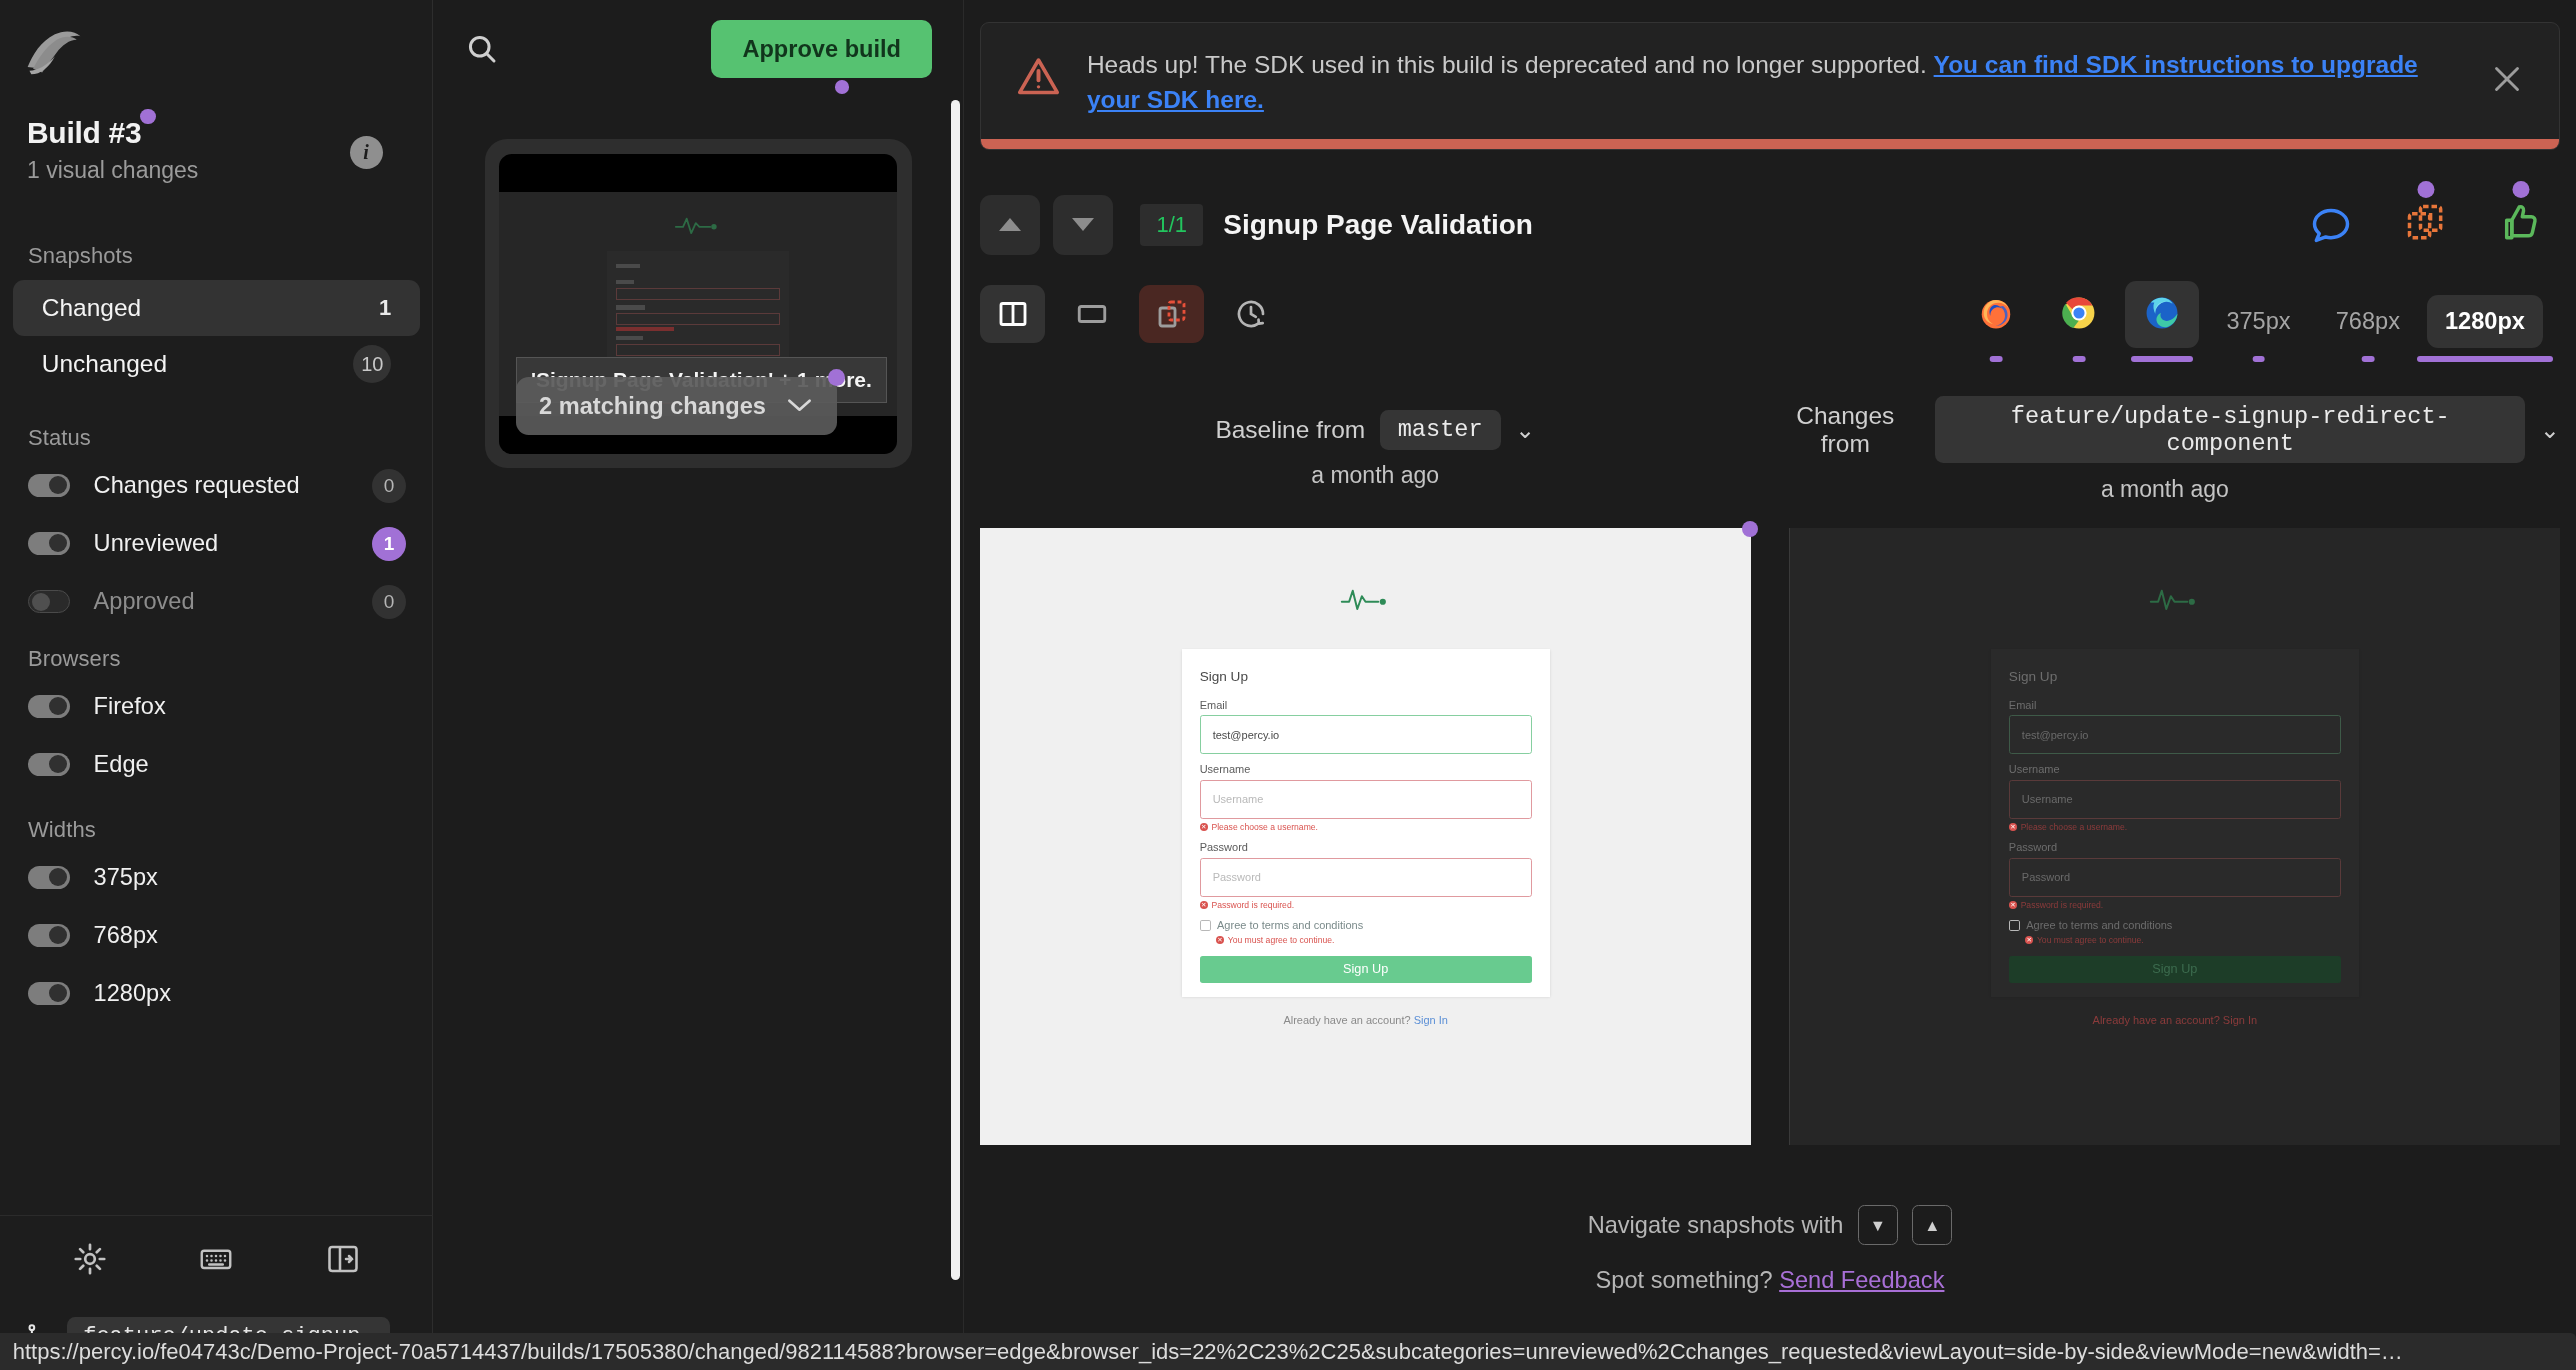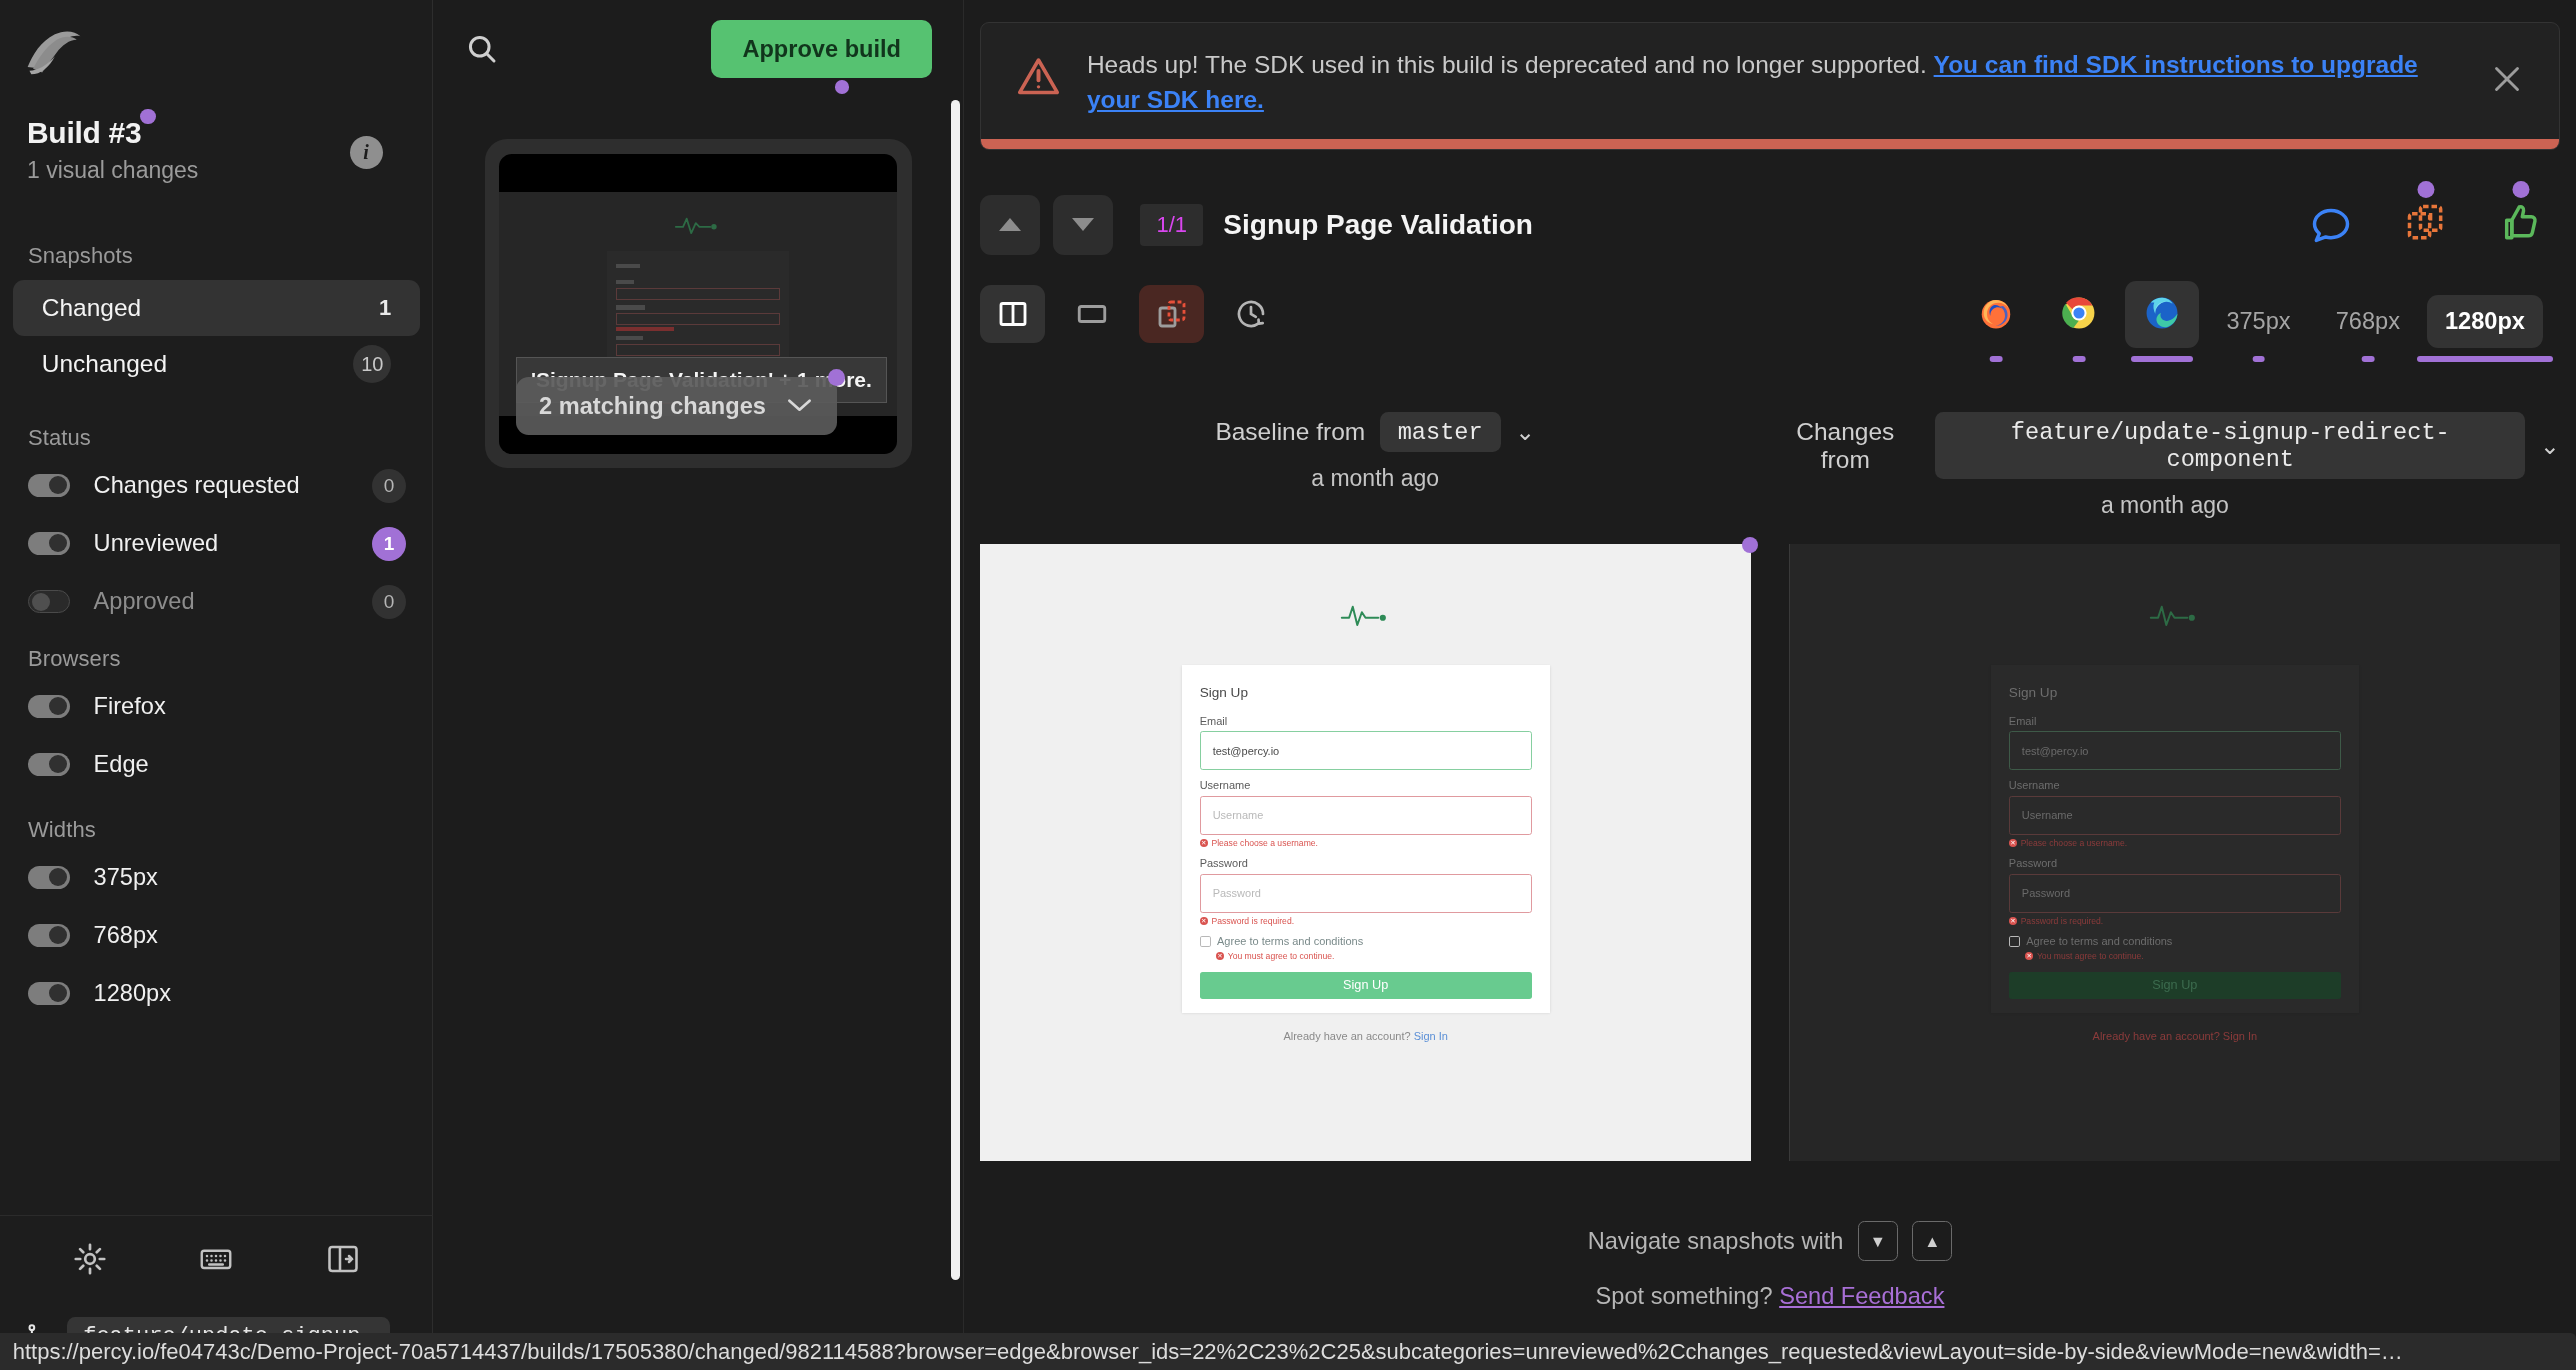--- a/index.html
+++ b/index.html
@@ -180,21 +180,21 @@
   .navbtn {
     width: 60px; height: 60px; background: #2d2d2d; border-radius: 11px;
     display: flex; align-items: center; justify-content: center; margin-right: 12.7px;
     cursor: pointer;
   }
   .tri { width: 0; height: 0; }
   .tri.up { border-left: 11.8px solid transparent; border-right: 11.8px solid transparent; border-bottom: 13.6px solid #8d8d8d; }
   .tri.down { border-left: 11.8px solid transparent; border-right: 11.8px solid transparent; border-top: 13.6px solid #8d8d8d; }
   .idx-chip {
     background: #2d2d2d; border-radius: 4px; padding: 8.2px 16.3px;
-    font-size: 22px; color: #d946ef; margin-left: 14.5px; margin-right: 20px;
+    font-size: 22px; color: #22c55e; margin-left: 14.5px; margin-right: 20px;
   }
   .snap-name { font-size: 28px; color: #f4f4f4; font-weight: bold; }
   .toolbar-right { margin-left: auto; display: flex; align-items: center; gap: 51px; }
   .act-icon { position: relative; cursor: pointer; }
   .act-dot { position: absolute; left: 50%; transform: translateX(-50%); top: -20px; width: 17px; height: 17px; border-radius: 50%; background: #a171d6; }
 
   .view-toolbar {
     display: flex; align-items: center; padding: 0 33px 0 16.3px; height: 84px; margin-top: 5.4px;
   }
   .vbtn {
@@ -209,21 +209,21 @@
     display:flex; flex-direction: column; align-items: center;
   }
   .opt.sel { background: #333333; }
   .opt-label { font-size: 23.6px; color: #a5a5a5; }
   .opt.sel .opt-label { color: #ffffff; font-weight: bold; }
   .under { position: absolute; bottom: -14.5px; left: 50%; transform: translateX(-50%); height: 6.4px; border-radius: 3.6px; background: #a171d6; }
   .under.sm { width: 12.7px; }
   .under.lg { width: 62px; }
   .under.xl { width: 136px; }
 
-  .compare-head { display: flex; margin-top: 56px; padding: 0 16.3px; }
+  .compare-head { display: flex; margin-top: 40px; padding: 0 16.3px; align-items: center; }
   .ch-col { flex: 1; text-align: center; }
   .ch-row { display: flex; align-items: center; justify-content: center; gap: 14.5px; }
   .ch-label { font-size: 24.5px; color: #cfcfcf; }
   .branch-box {
     background: #353535; border-radius: 8.2px; padding: 6.4px 18px;
     font-family: "Liberation Mono", monospace; font-size: 23.6px; color: #eaeaea;
   }
   .chev { color: #cfcfcf; font-size: 23.6px; }
   .ch-time { font-size: 23px; color: #c4c4c4; margin-top: 12.7px; }
 

